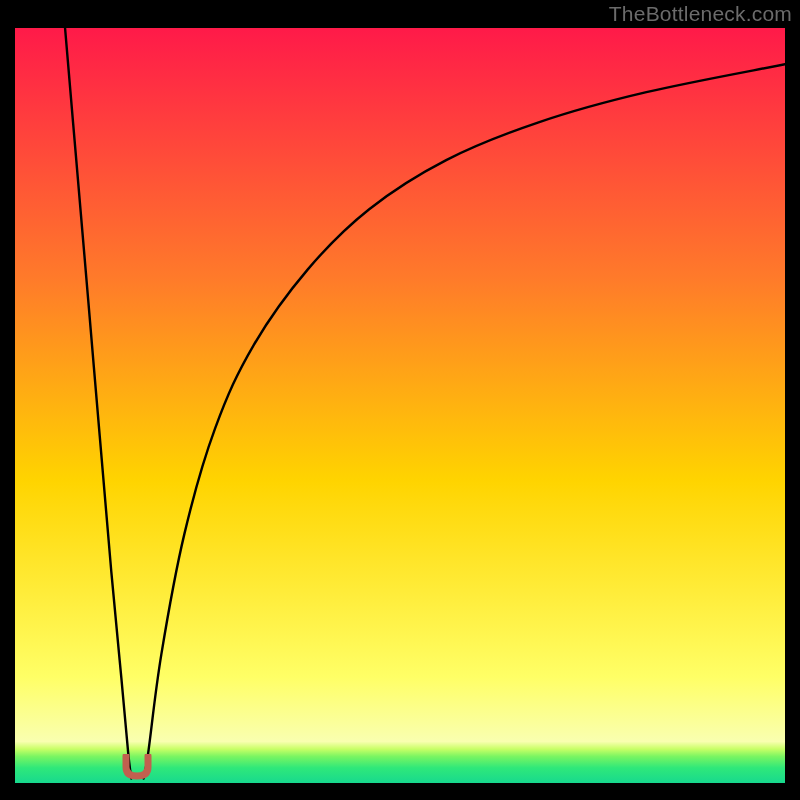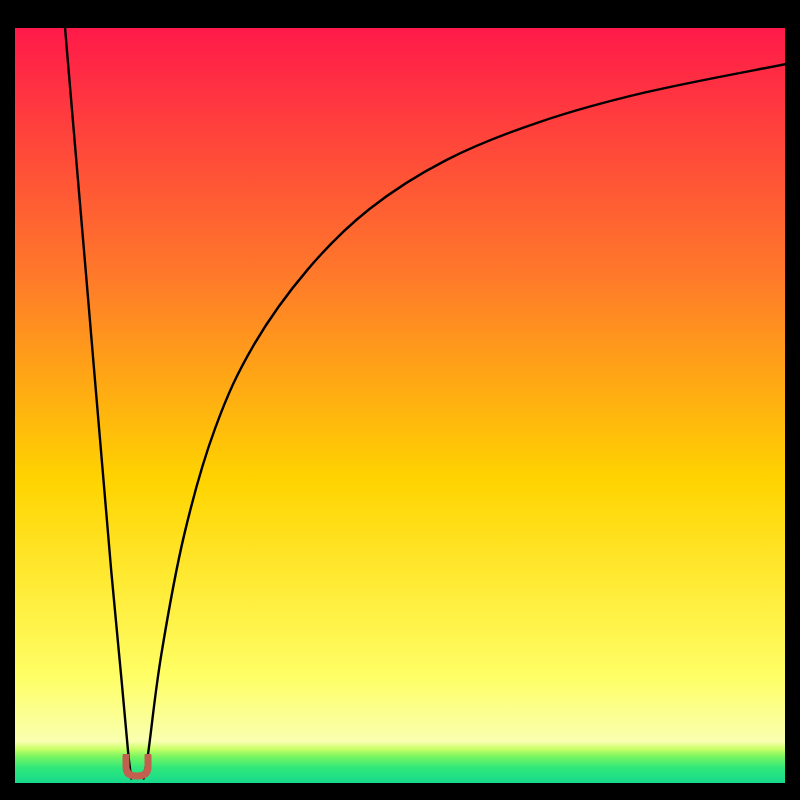--- a/index.html
+++ b/index.html
@@ -45,20 +45,21 @@
     width: 770px;
     height: 755px;
     z-index: 5;
   }
 </style>
 </head>
 <body>
 
 <div class="frame">
 
+  <div class="watermark">TheBottleneck.com</div>
 
   <svg class="plot" width="770" height="755" viewBox="0 0 770 755" preserveAspectRatio="none">
     <defs>
       <linearGradient id="bg" x1="0" y1="0" x2="0" y2="1">
         <stop offset="0" stop-color="#ff1a49"></stop>
         <stop offset="0.33" stop-color="#ff7a2a"></stop>
         <stop offset="0.60" stop-color="#ffd400"></stop>
         <stop offset="0.86" stop-color="#ffff66"></stop>
         <stop offset="0.945" stop-color="#f9ffb0"></stop>
         <stop offset="0.955" stop-color="#c8ff66"></stop>

